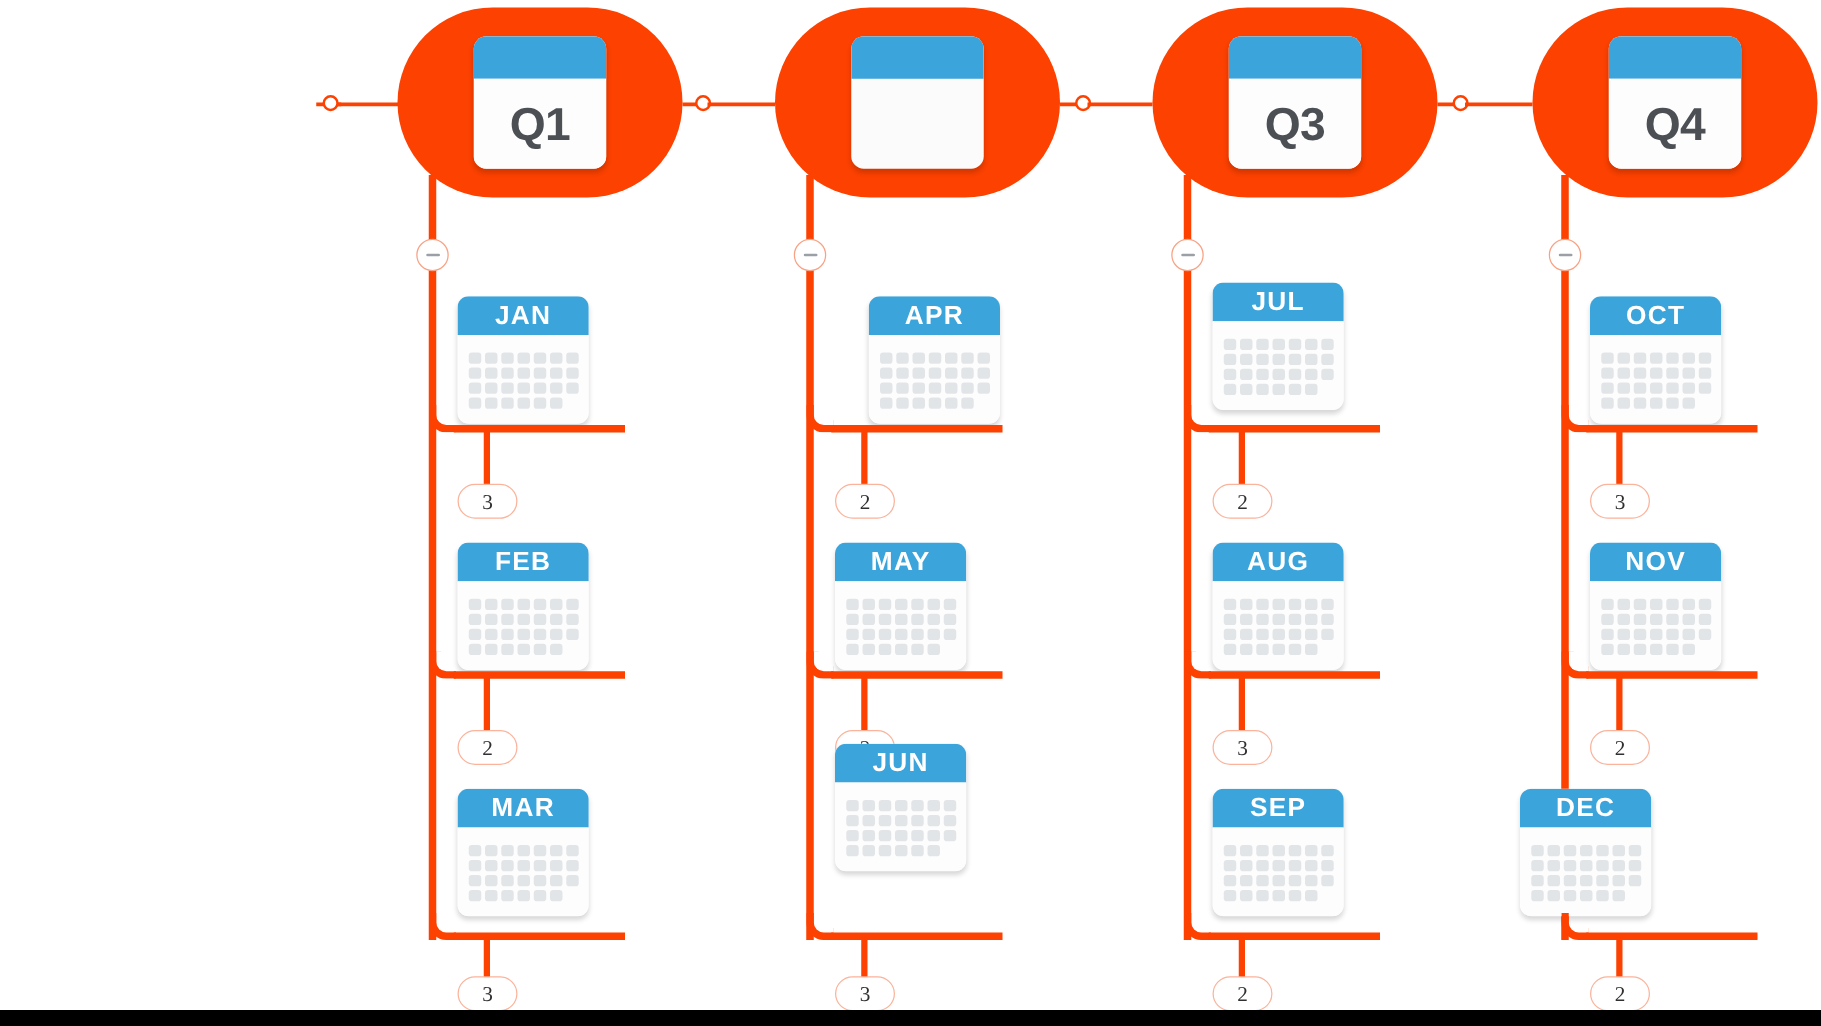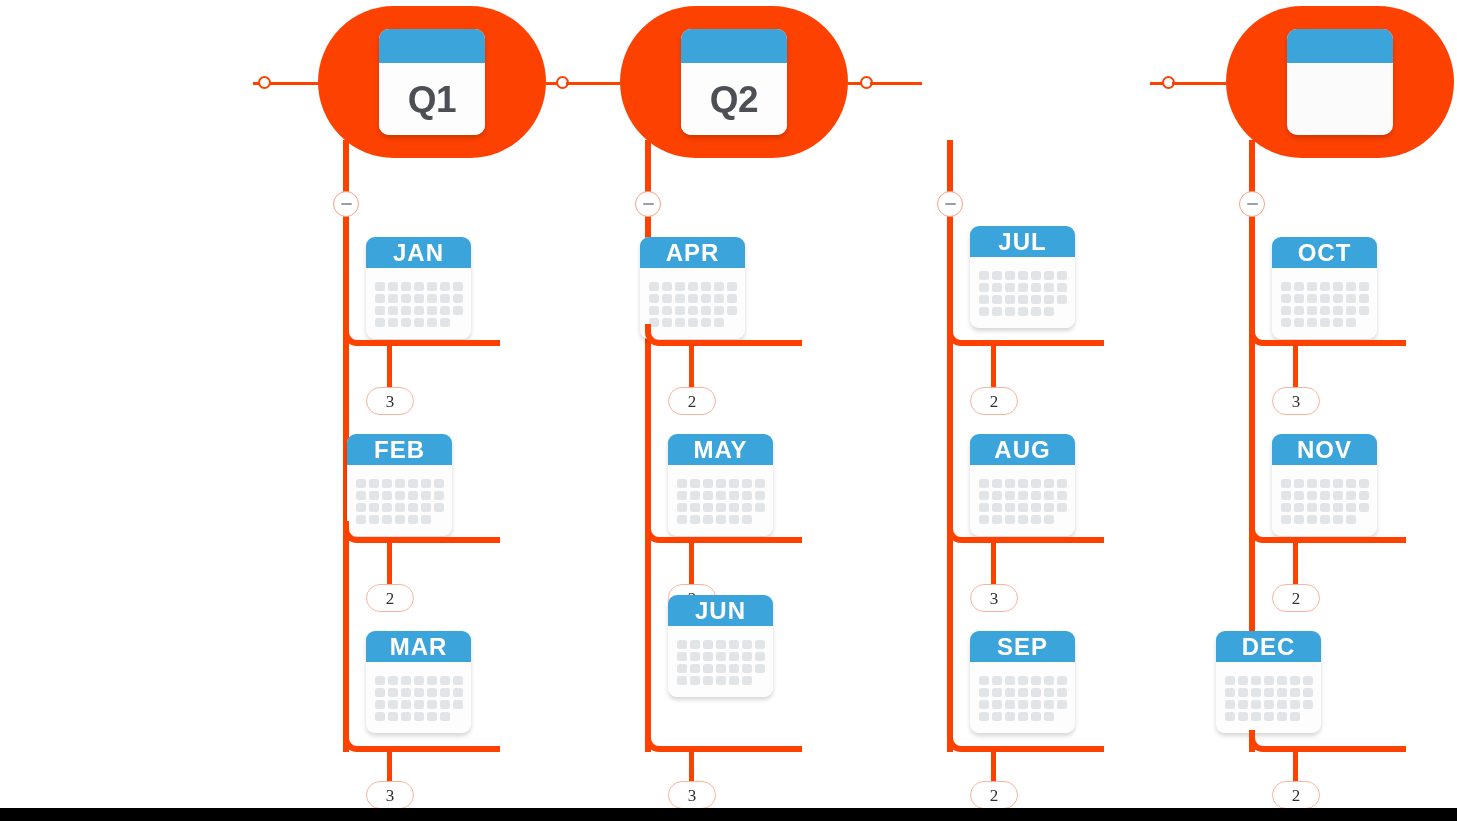--- a/index.html
+++ b/index.html
@@ -100,21 +100,21 @@
     font-size: 37px;
     font-weight: bold;
     color: #4C5055;
     letter-spacing: -0.5px;
     line-height: 1;
   }
 
   
   .cal-month { width: 105px; height: 102px; }
   .cal-month .cal-head { height: 31px; }
-  .cal-month .cal-head-text { font-size: 24px; letter-spacing: 1px; }
+  .cal-month .cal-head-text { font-size: 21px; letter-spacing: 1px; }
   .cal-month .cal-grid {
     grid-template-columns: repeat(7, 10px);
     grid-auto-rows: 9px;
     gap: 3px 3px;
     padding-top: 2px;
   }
   .cal-month .cal-cell { width: 10px; height: 9px; border-radius: 2.5px; }
 
   .month-icon-wrap { position: absolute; }
 
@@ -239,30 +239,38 @@
       <div class="cal-head"></div>
       <div class="cal-body">
         <div class="q-text">Q1</div>
       </div>
     </div>
   </div>
 
   <div class="q-node" style="left:620px;">
     <div class="cal cal-big">
       <div class="cal-head"></div>
-      <div class="cal-body">
-        <div class="q-text">Q2</div>
-      </div>
-    </div>
-  </div>
-
+    </div>
+  </div>
+
+  <div class="q-node" style="left:922px;">
+    <div class="cal cal-big">
+      <div class="cal-head"></div>
+      <div class="cal-body">
+        <div class="q-text">Q3</div>
+      </div>
+    </div>
+  </div>
 
   <div class="q-node" style="left:1226px;">
     <div class="cal cal-big">
       <div class="cal-head"></div>
+      <div class="cal-body">
+        <div class="q-text">Q4</div>
+      </div>
     </div>
   </div>
 
   <div class="line-v-thick" style="left:343px; top:140px; height:612px;"></div>
   <div class="minus-btn" style="left:333px; top:191px;"></div>
 
   <div class="month-icon-wrap" style="left:366px; top:237px;">
     <div class="cal cal-month">
       <div class="cal-head">
         <div class="cal-head-text">JAN</div>
@@ -300,21 +308,21 @@
       </div>
     </div>
   </div>
   <div class="elbow" style="left:343px; top:324px;"></div>
   <div class="branch-bar" style="left:363px; top:340px; width:137px;"></div>
   <div class="line-v" style="left:387px; top:344px; height:48px;"></div>
   <div class="count-badge" style="left:366px; top:387px;">
     <span>3</span>
   </div>
 
-  <div class="month-icon-wrap" style="left:347px; top:434px;">
+  <div class="month-icon-wrap" style="left:366px; top:434px;">
     <div class="cal cal-month">
       <div class="cal-head">
         <div class="cal-head-text">FEB</div>
       </div>
       <div class="cal-body">
         <div class="cal-grid">
           <div class="cal-cell"></div>
             <div class="cal-cell"></div>
             <div class="cal-cell"></div>
             <div class="cal-cell"></div>
@@ -393,21 +401,21 @@
   <div class="elbow" style="left:343px; top:730px;"></div>
   <div class="branch-bar" style="left:363px; top:746px; width:137px;"></div>
   <div class="line-v" style="left:387px; top:750px; height:32px;"></div>
   <div class="count-badge" style="left:366px; top:781px;">
     <span>3</span>
   </div>
 
   <div class="line-v-thick" style="left:645px; top:140px; height:612px;"></div>
   <div class="minus-btn" style="left:635px; top:191px;"></div>
 
-  <div class="month-icon-wrap" style="left:640px; top:237px;">
+  <div class="month-icon-wrap" style="left:695px; top:237px;">
     <div class="cal cal-month">
       <div class="cal-head">
         <div class="cal-head-text">APR</div>
       </div>
       <div class="cal-body">
         <div class="cal-grid">
           <div class="cal-cell"></div>
             <div class="cal-cell"></div>
             <div class="cal-cell"></div>
             <div class="cal-cell"></div>

